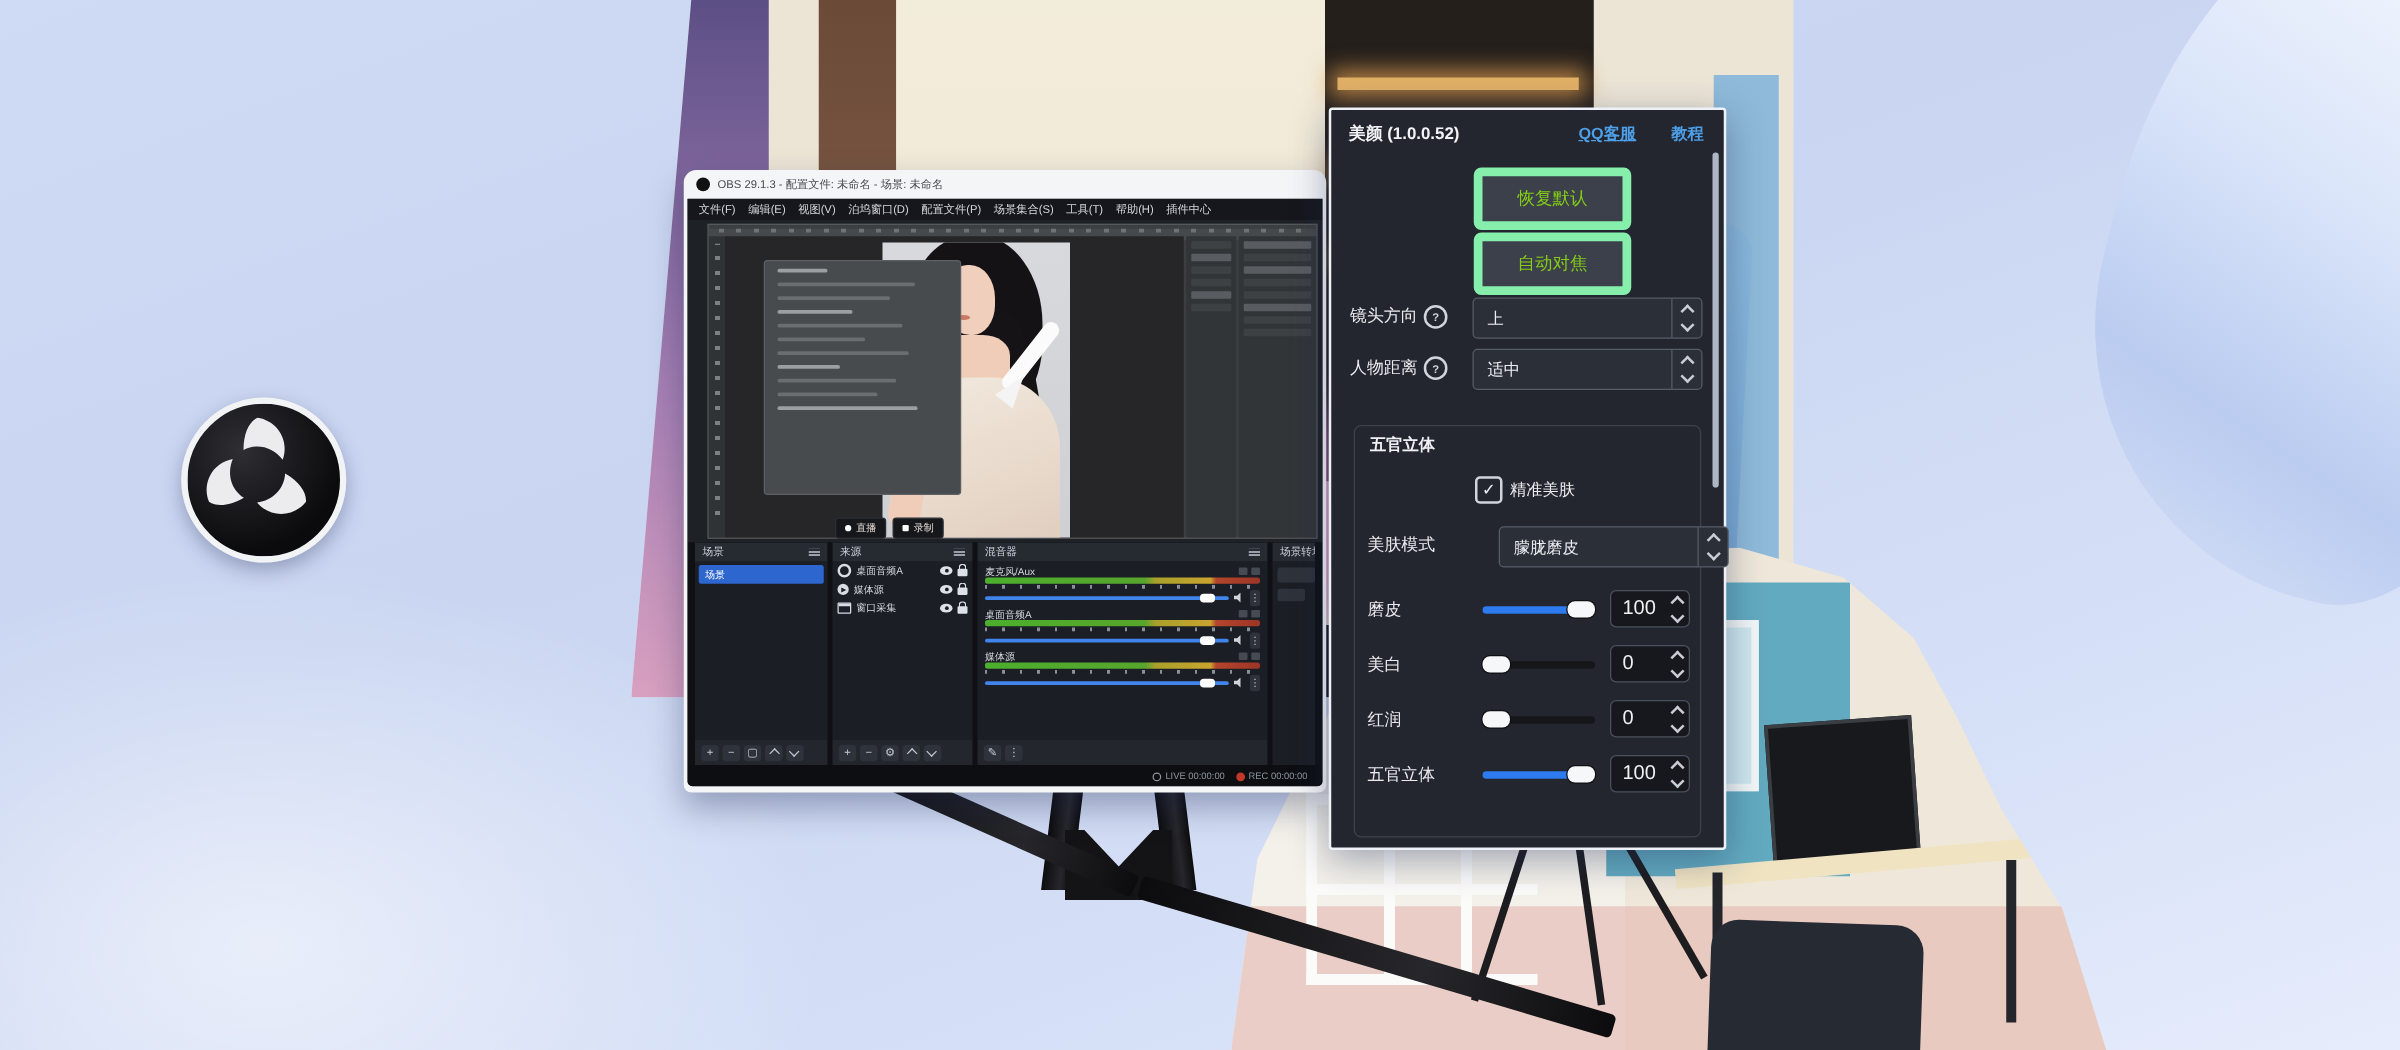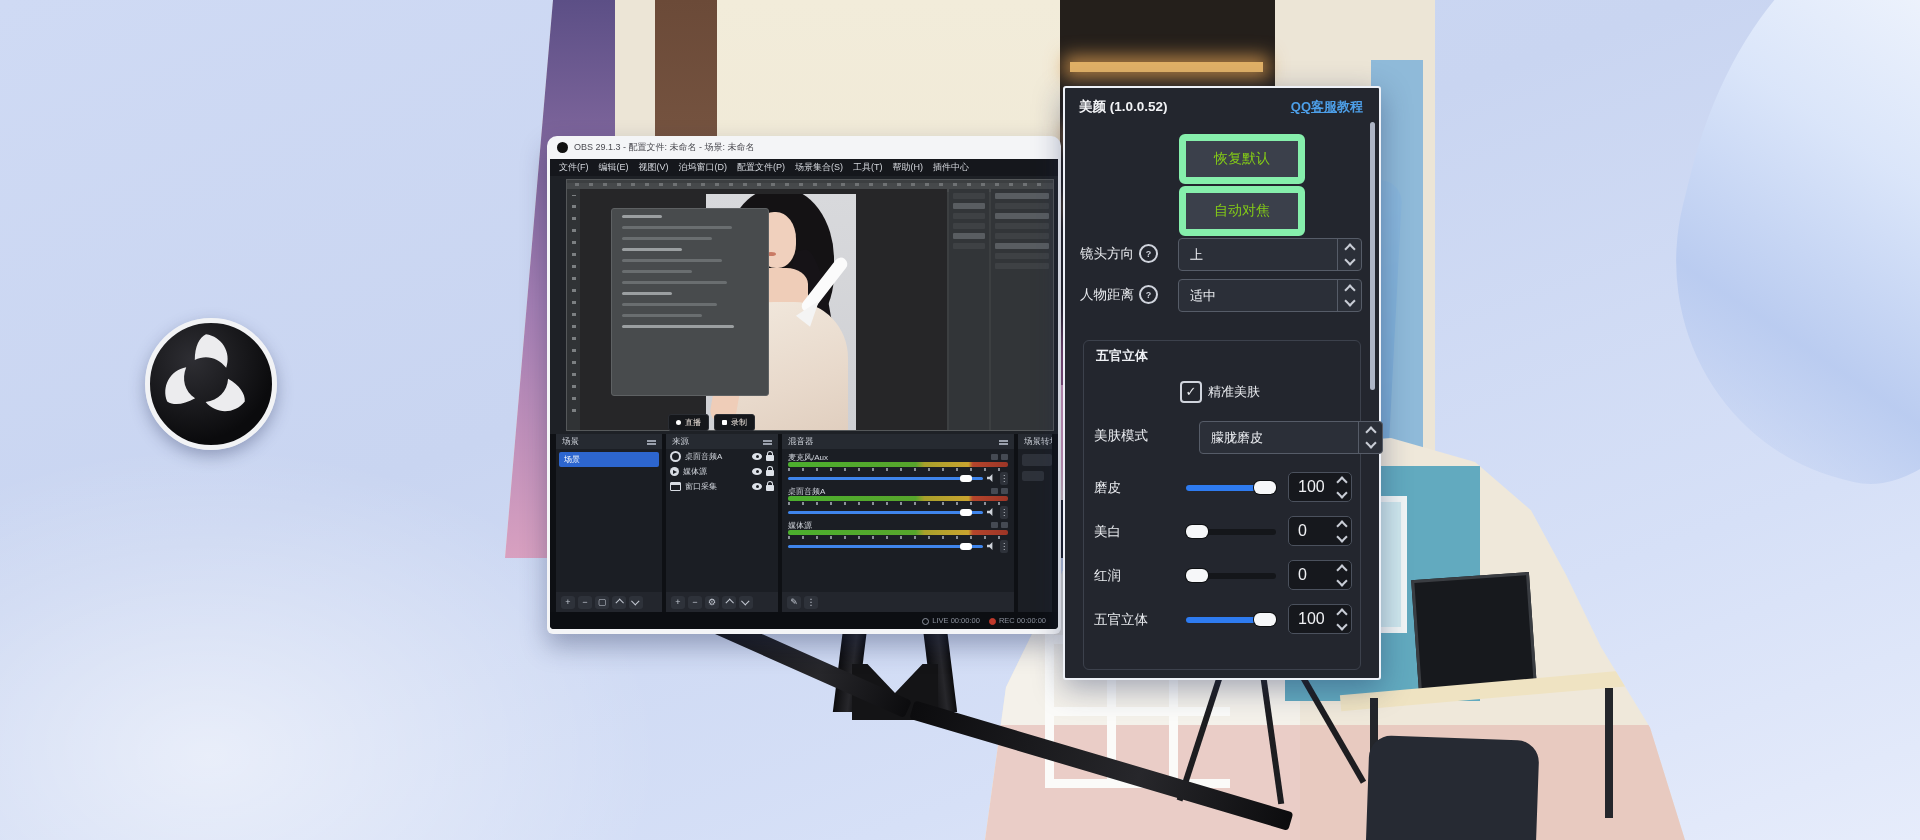--- a/index.html
+++ b/index.html
@@ -98,27 +98,27 @@
     display:flex;align-items:center;justify-content:center;}
   
   #statusbar{position:absolute;left:0;right:0;top:453px;height:17px;background:#0c0e12;
     display:flex;align-items:center;justify-content:flex-end;gap:9px;padding:0 12px;font-size:7.5px;color:#8d939e;}
   .stdot{width:5px;height:5px;border-radius:50%;border:1px solid #8d939e;display:inline-block;margin-right:3px;vertical-align:middle;}
   .stdot.rec{background:#c0392b;border-color:#c0392b;}
   
   #beauty{left:1063px;top:86px;width:318px;height:594px;background:#23262e;border:2px solid #eef1f8;
     border-radius:3px;box-shadow:0 8px 30px rgba(30,45,90,.4);box-sizing:border-box;}
   #beauty .title{position:absolute;left:14px;top:10px;font-size:13.5px;font-weight:bold;color:#f2f3f6;}
-  #beauty .links{position:absolute;right:16px;top:10px;display:flex;gap:0;}
+  #beauty .links{position:absolute;right:16px;top:10px;display:flex;gap:28px;}
   #beauty .links span{font-size:13px;font-weight:bold;color:#4d9fe8;}
   #beauty .links .u{text-decoration:underline;}
   #b-scroll{position:absolute;right:4px;top:34px;width:5px;height:268px;background:#aeb6c6;border-radius:3px;}
   .bbtn{position:absolute;left:114px;width:112px;height:36px;background:#3b404b;border:7px solid #86efac;
     border-radius:6px;color:#84cc16;font-size:14px;display:flex;align-items:center;justify-content:center;}
-  .blabel{position:absolute;font-size:13.5px;color:#e9ebef;display:flex;align-items:center;}
+  .blabel{position:absolute;font-size:13.5px;color:#e9ebef;display:flex;align-items:flex-start;}
   .help{width:15px;height:15px;border:2px solid #d0d4dd;border-radius:50%;color:#d0d4dd;font-size:9px;
     font-weight:bold;display:inline-flex;align-items:center;justify-content:center;margin-left:5px;}
   .drop{position:absolute;height:33px;background:#2b2f38;border:1px solid #565c68;border-radius:4px;box-sizing:border-box;}
   .drop .val{position:absolute;left:11px;top:0;line-height:31px;font-size:13px;color:#eceef2;}
   .spin{position:absolute;right:0;top:0;bottom:0;width:23px;border-left:1px solid #565c68;
     display:flex;flex-direction:column;align-items:center;justify-content:center;gap:3px;}
   .spin.noline{border-left:none;width:18px;}
   .chev2{width:6px;height:6px;border:solid #c9cdd6;border-width:2px 2px 0 0;display:block;}
   .chev2.up{transform:rotate(-45deg);}
   .chev2.dn{transform:rotate(135deg);}

